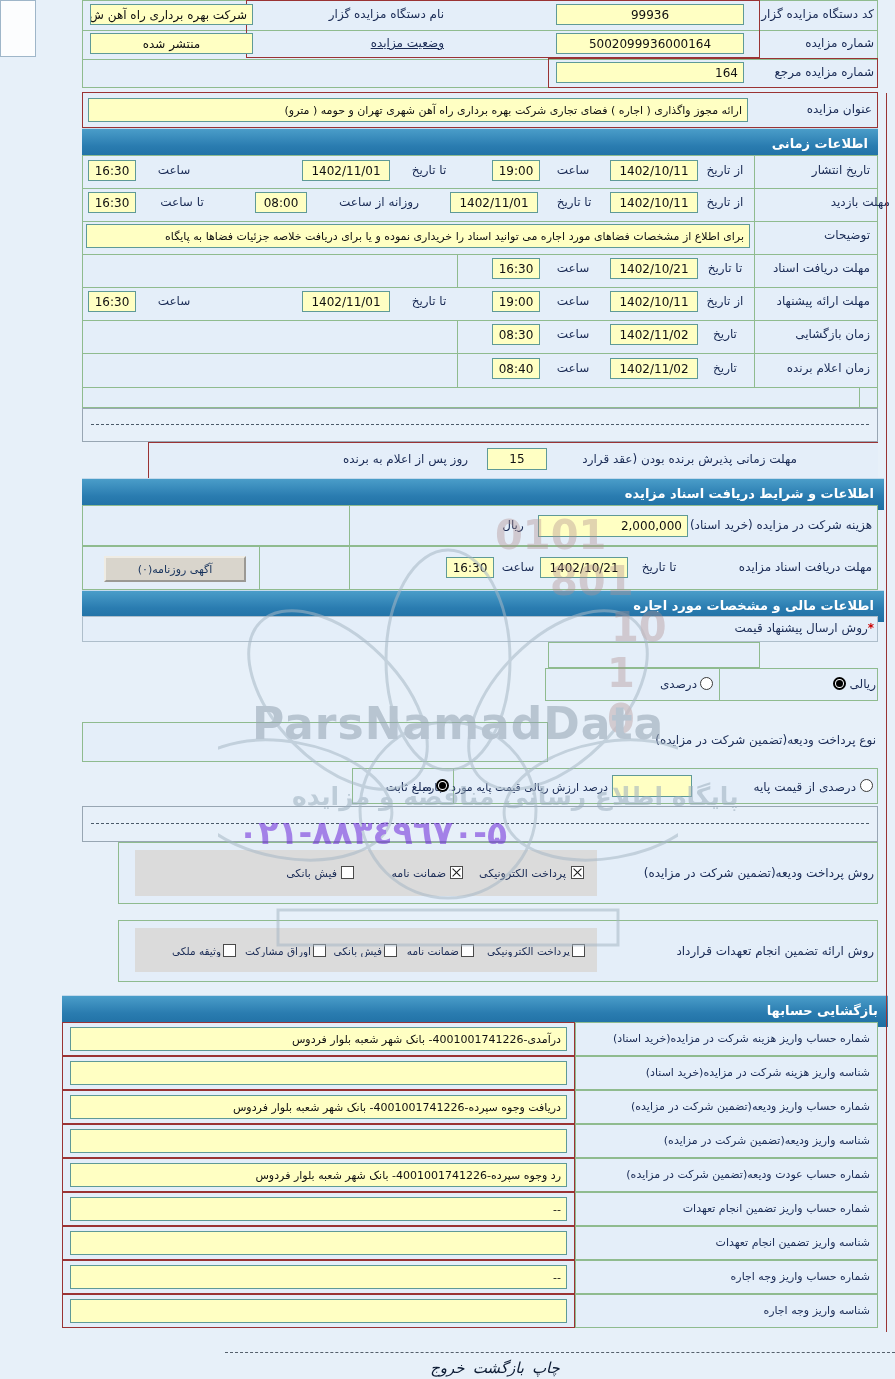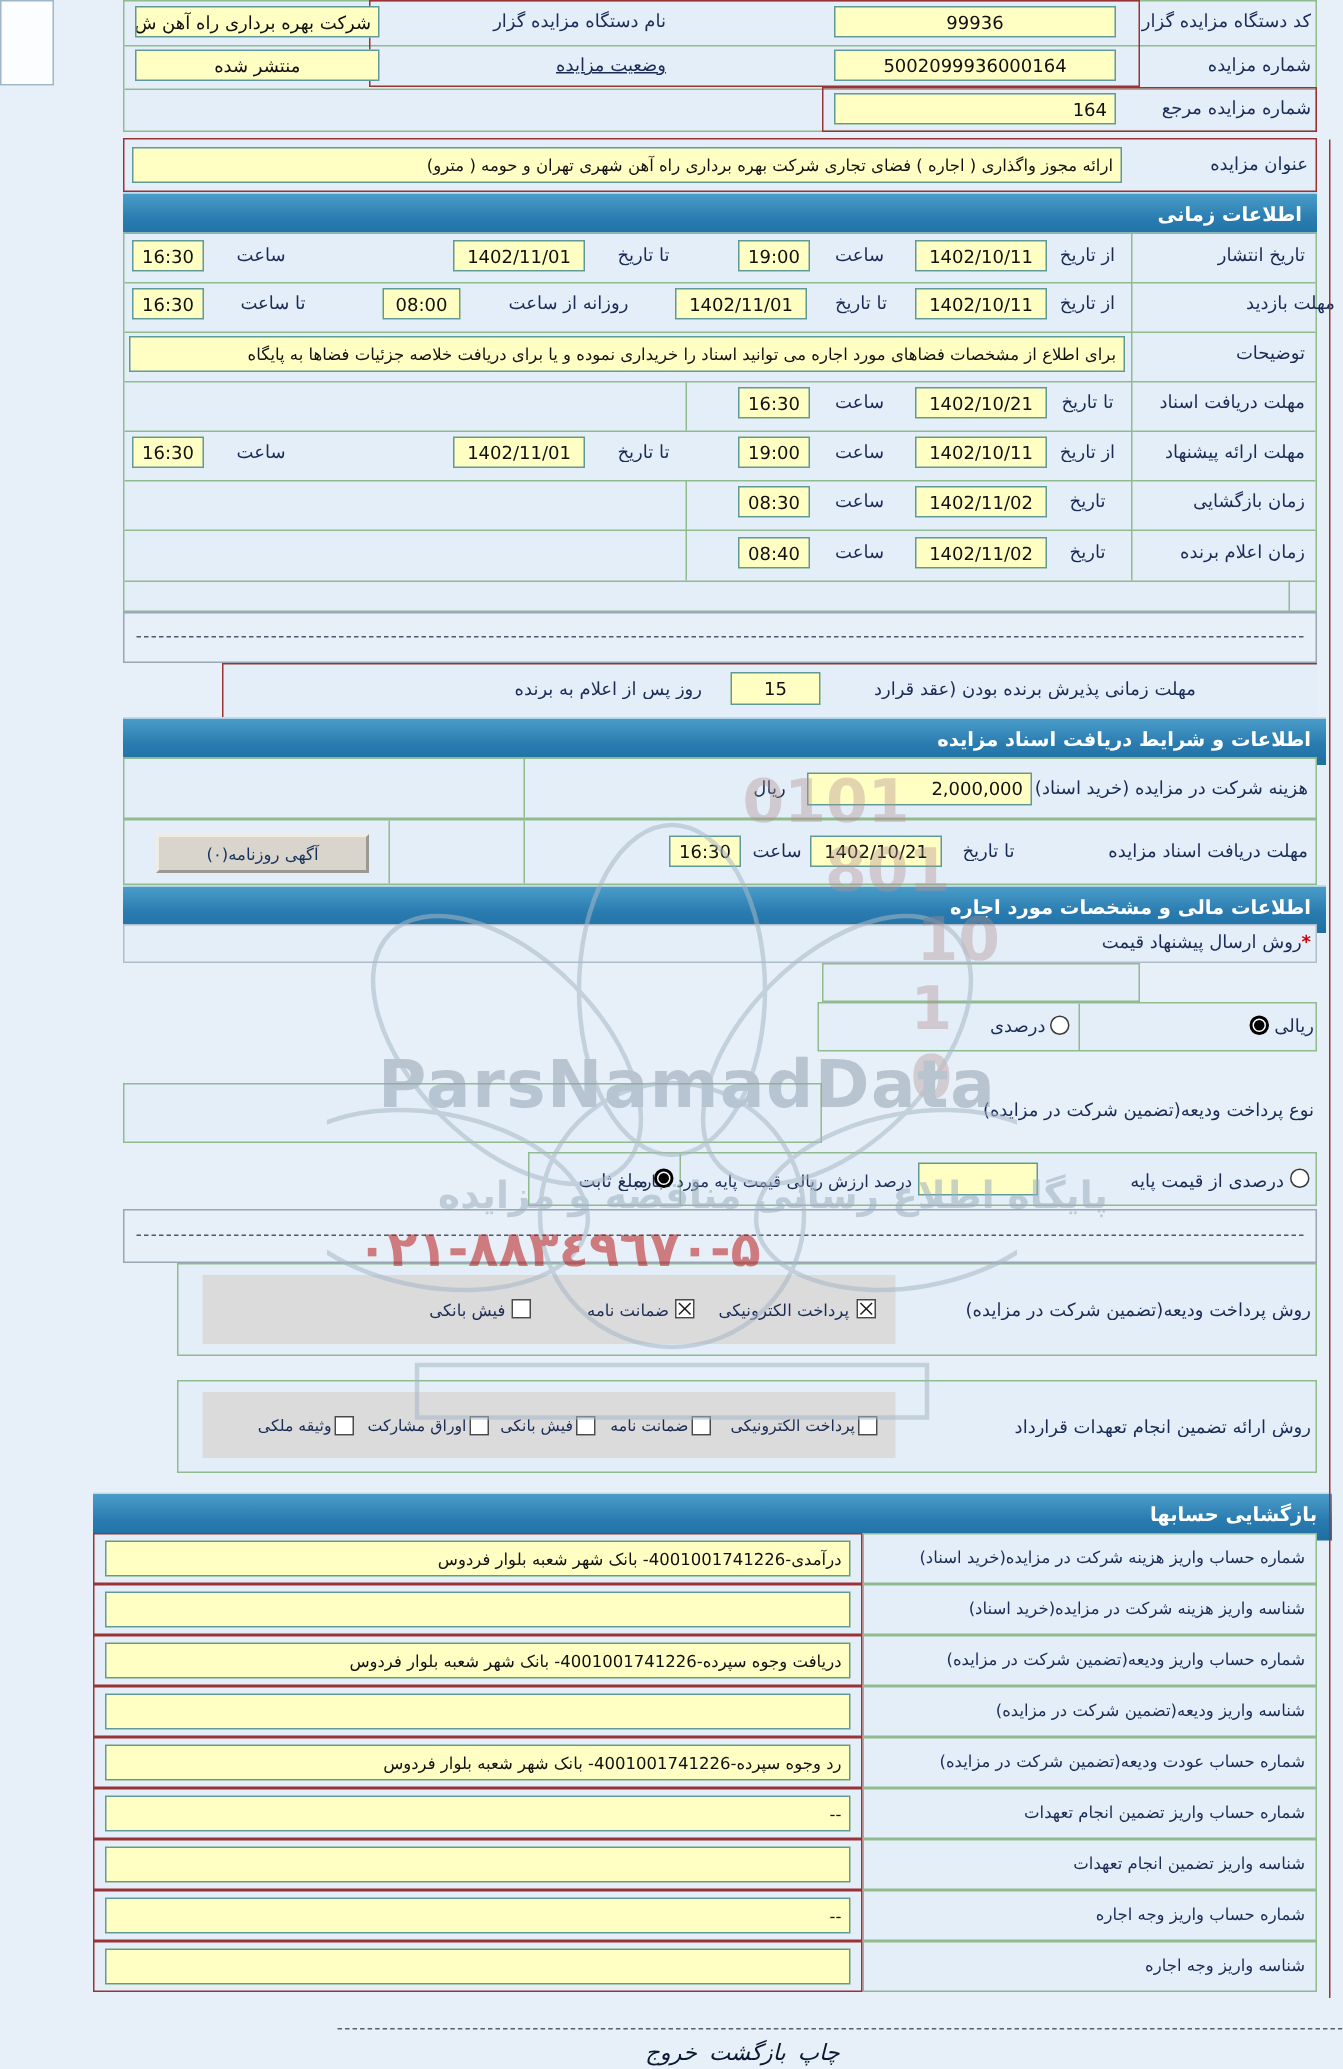--- a/index.html
+++ b/index.html
@@ -61,21 +61,21 @@
   </svg>
   <div class="abs" style="left:495px;top:512px;font-weight:bold;font-size:40px;color:#b08f8f;line-height:46px;direction:ltr;opacity:.7;">
     <div>0101</div>
     <div style="margin-left:55px">801</div>
     <div style="margin-left:116px">10</div>
     <div style="margin-left:112px">1</div>
     <div style="margin-left:112px">0</div>
   </div>
   <div class="abs" style="left:252px;top:698px;font-size:44px;font-weight:bold;color:#93a2b1;letter-spacing:1px;direction:ltr;">ParsNamadData</div>
   <div class="abs" style="left:292px;top:782px;font-size:25px;font-weight:bold;color:#9cafbe;white-space:nowrap;">پایگاه اطلاع رسانی مناقصه و مزایده</div>
-  <div class="abs" style="left:238px;top:813px;font-size:33px;font-weight:bold;color:#b91c1c;letter-spacing:3px;direction:ltr;">۰۲۱-۸۸۳٤۹٦۷۰-۵</div>
+  <div class="abs" style="left:238px;top:813px;font-size:33px;font-weight:bold;color:#6d28d9;letter-spacing:3px;direction:ltr;">۰۲۱-۸۸۳٤۹٦۷۰-۵</div>
 </div>
 
 <div class="abs" style="left:0;top:0;width:36px;height:57px;background:#fcfdfe;border:1px solid #9fb6c9;"></div>
 
 <div class="row" style="left:82px;top:0;width:796px;height:88px;">
   <div class="hline" style="top:29px;"></div>
   <div class="hline" style="top:58px;"></div>
 </div>
 <div class="redframe" style="left:246px;top:0;width:514px;height:58px;"></div>
 <div class="redframe" style="left:548px;top:58px;width:330px;height:30px;"></div>

